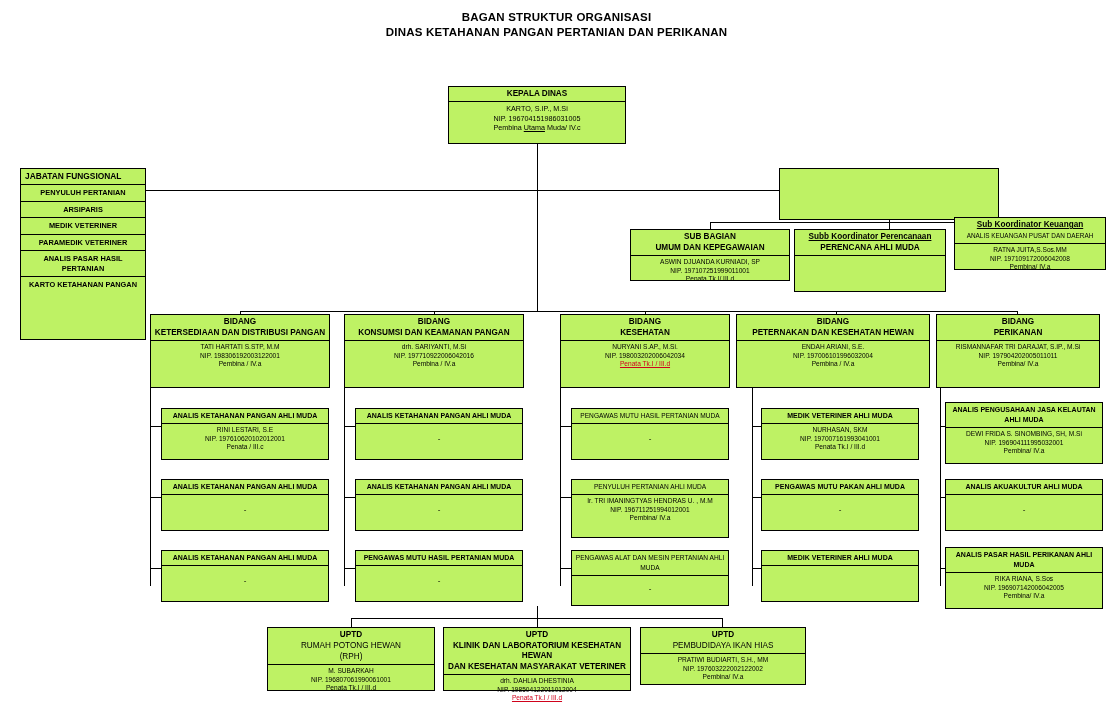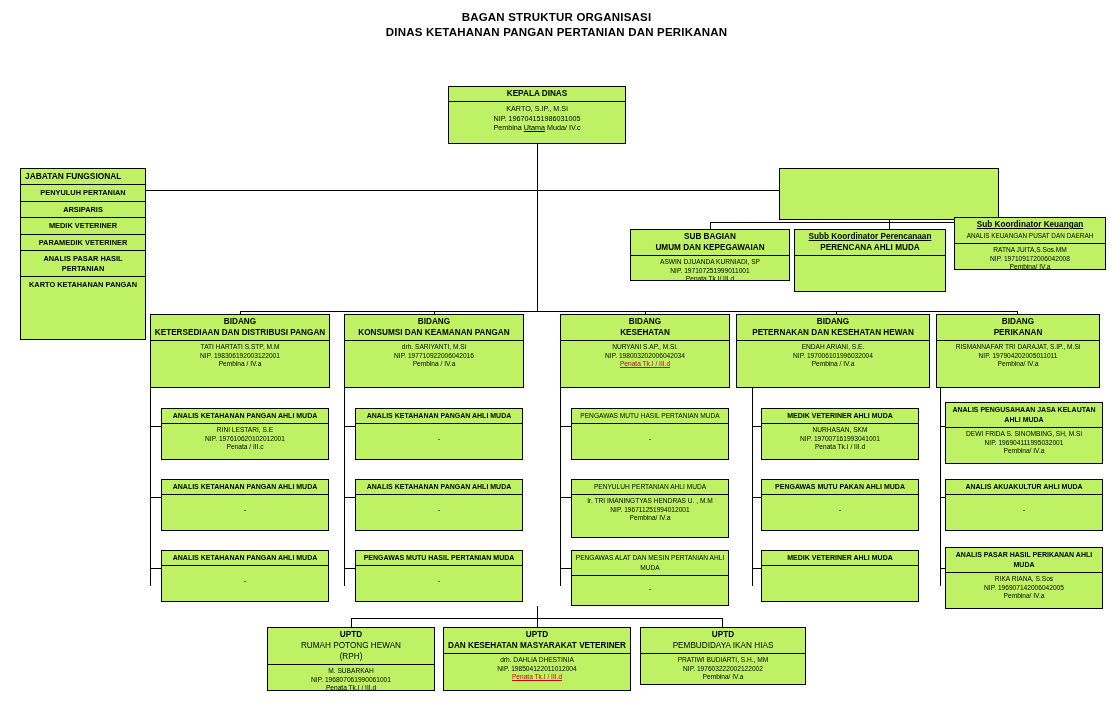--- a/index.html
+++ b/index.html
@@ -282,20 +282,21 @@
   <div class="hdr" style="font-weight:normal;margin-top:-3px;">(RPH)</div>
   <div class="body small">
     <div>M. SUBARKAH</div>
     <div>NIP. 196807061990061001</div>
     <div>Penata Tk.I / III.d</div>
   </div>
 </div>
 
 <div class="box" style="left:443px;top:627px;width:188px;height:64px;">
   <div class="hdr nb">UPTD</div>
+  <div class="hdr nb" style="margin-top:-3px;">KLINIK DAN LABORATORIUM KESEHATAN HEWAN</div>
   <div class="hdr" style="margin-top:-3px;">DAN KESEHATAN MASYARAKAT VETERINER</div>
   <div class="body small">
     <div>drh. DAHLIA DHESTINIA</div>
     <div>NIP. 198504122011012004</div>
     <div class="red">Penata Tk.I / III.d</div>
   </div>
 </div>
 
 <div class="box" style="left:640px;top:627px;width:166px;height:58px;">
   <div class="hdr nb">UPTD</div>

